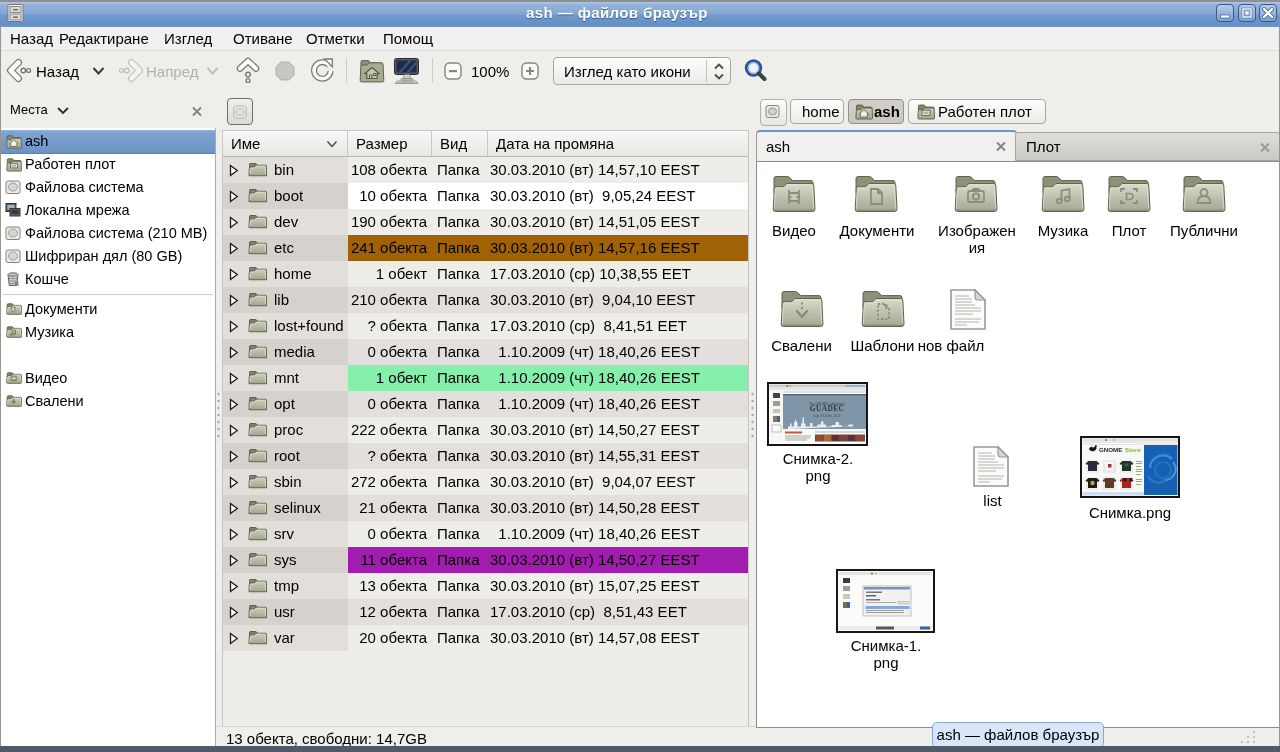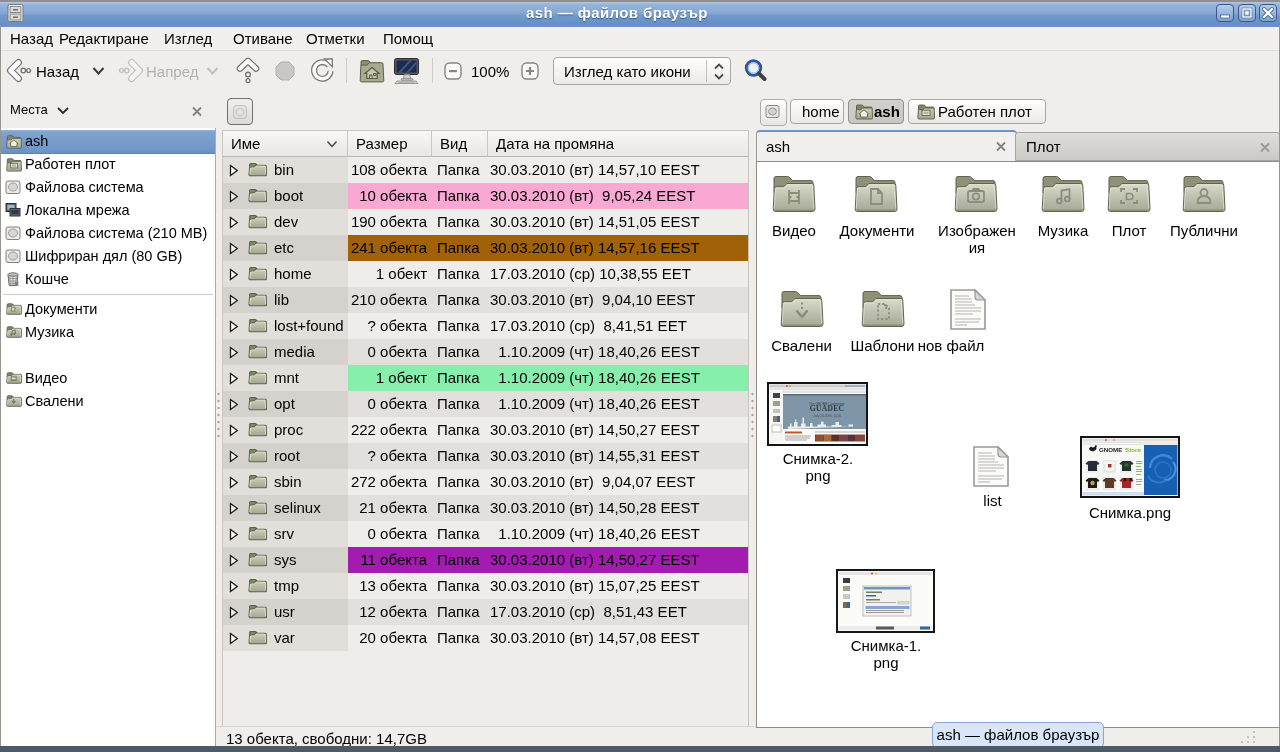--- a/index.html
+++ b/index.html
@@ -351,21 +351,21 @@
         <path d="M1.5,1.5 L8.3,6.5 L1.5,11.5 z" fill="#fbfbfa" stroke="#1c1c1c" stroke-width="1.3"></path>
       </svg>
       <svg class="c-ico" width="20" height="16" viewBox="0 0 19 15">
         <use href="#folder-sm"></use>
       </svg>
       <div class="c-name">bin</div>
       <div class="c-size">108 обекта</div>
       <div class="c-kind">Папка</div>
       <div class="c-date">30.03.2010 (вт) 14,57,10 EEST</div>
     </div>
-<div class="lrow" style="top:52px;background:#f9a8d4">
+<div class="lrow" style="top:52px;background:#ffffff">
       <div class="namebg" style="background:#d5d1cd"></div>
       <svg class="c-exp" width="10" height="13">
         <path d="M1.5,1.5 L8.3,6.5 L1.5,11.5 z" fill="#fbfbfa" stroke="#1c1c1c" stroke-width="1.3"></path>
       </svg>
       <svg class="c-ico" width="20" height="16" viewBox="0 0 19 15">
         <use href="#folder-sm"></use>
       </svg>
       <div class="c-name">boot</div>
       <div class="c-size">10 обекта</div>
       <div class="c-kind">Папка</div>

